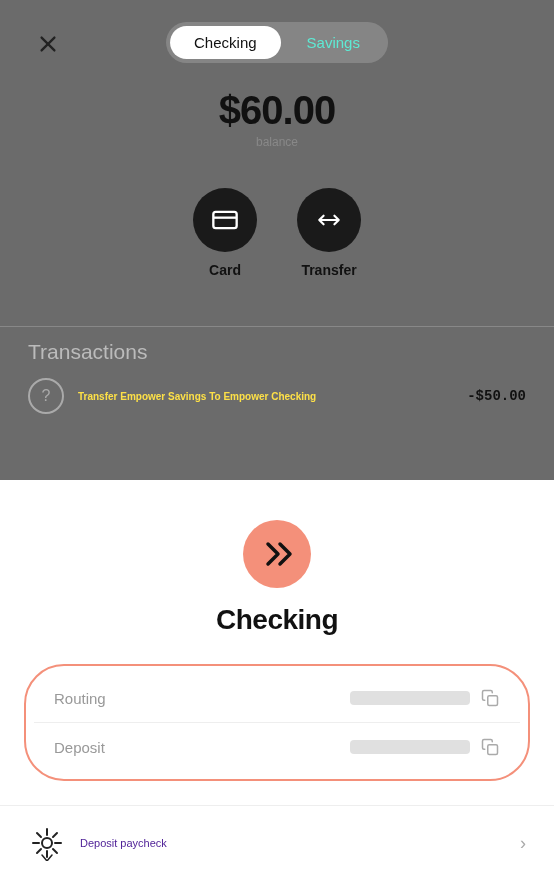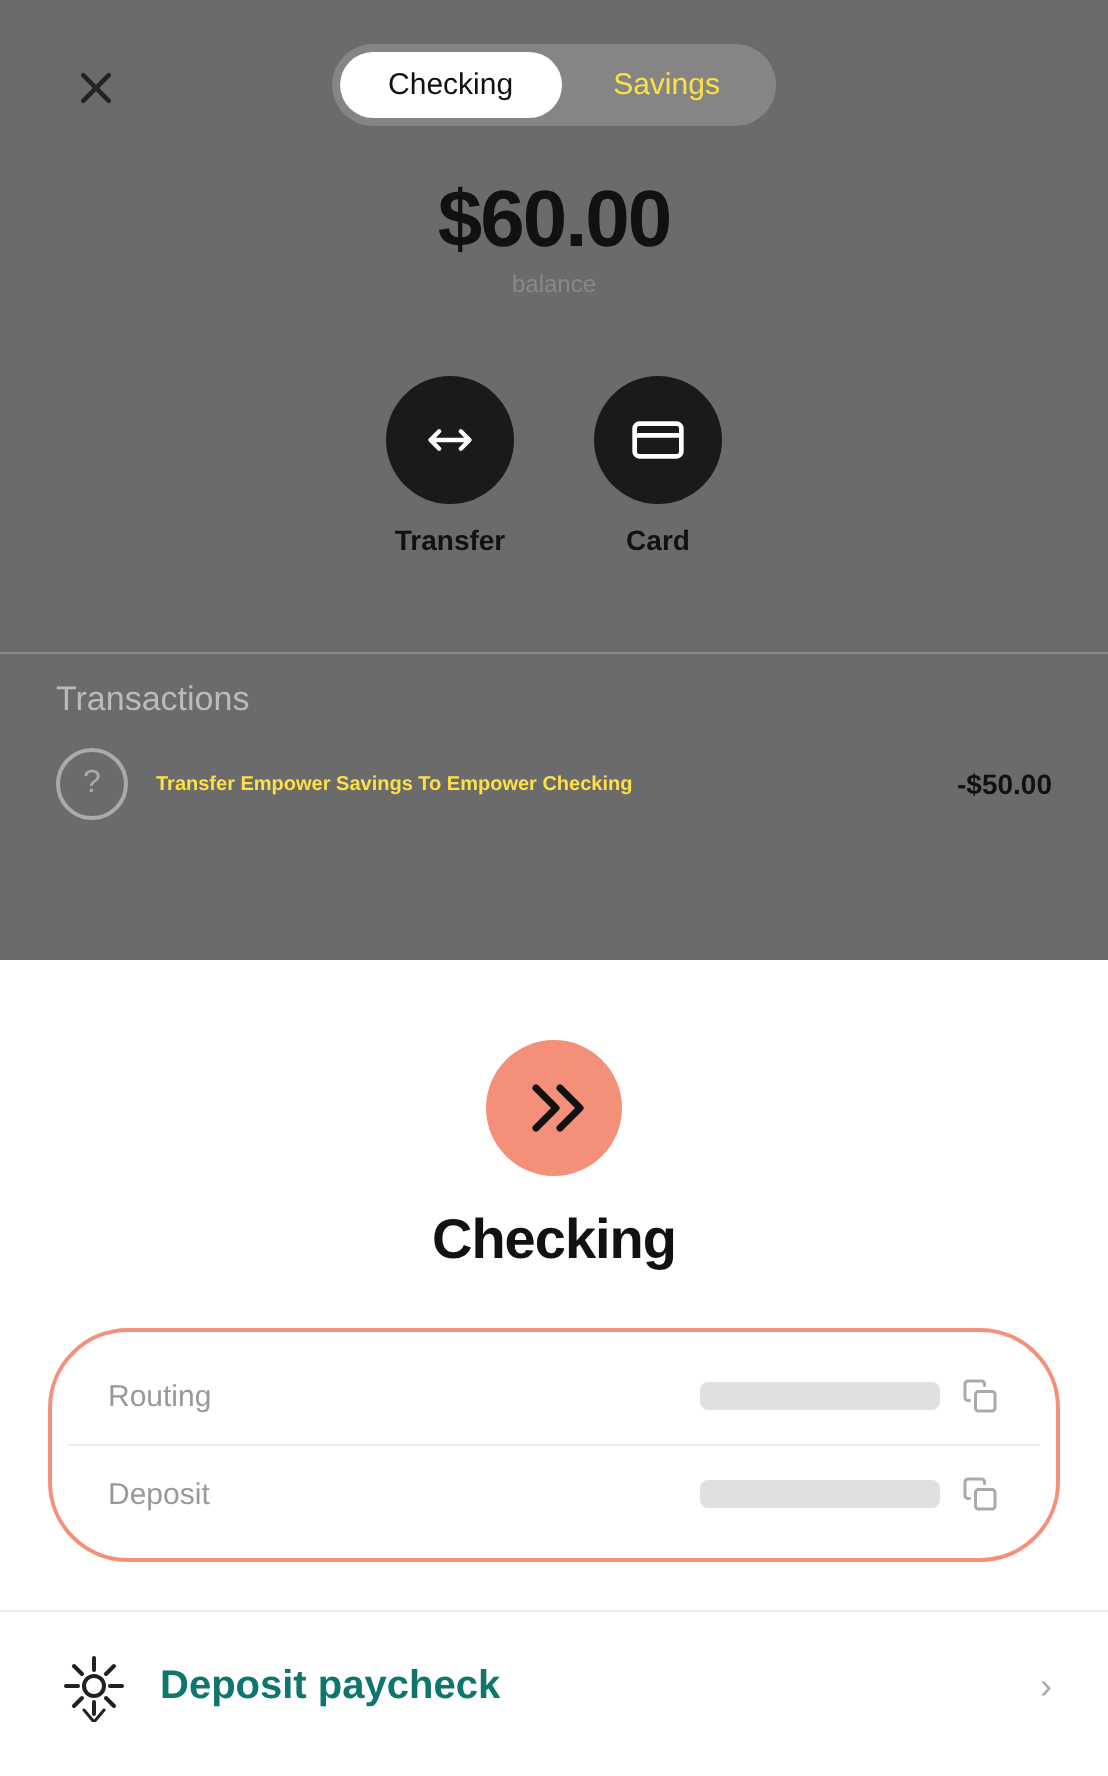--- a/index.html
+++ b/index.html
@@ -55,21 +55,21 @@
       border-radius: 24px;
       font-size: 15px;
       font-weight: 500;
       cursor: pointer;
     }
     .tab-item.active {
       background: #ffffff;
       color: #111;
     }
     .tab-item.inactive {
-      color: #fde047;
+      color: #5eead4;
     }
 
     
     .balance-area {
       position: absolute;
       top: 88px;
       left: 50%;
       transform: translateX(-50%);
       text-align: center;
     }
@@ -129,21 +129,21 @@
 
     
     .transactions-area {
       position: absolute;
       top: 340px;
       left: 0;
       right: 0;
       padding: 0 28px;
     }
     .transactions-title {
-      font-size: 17px;
+      font-size: 21px;
       color: #bbb;
       margin-bottom: 14px;
     }
     .transaction-row {
       display: flex;
       align-items: center;
       gap: 14px;
     }
     .transaction-icon {
       width: 36px;
@@ -162,20 +162,21 @@
     }
     .transaction-name {
       font-size: 10px;
       font-weight: 700;
       color: #fde047;
     }
     .transaction-amount {
       font-size: 14px;
       font-weight: 600;
       color: #111;
+      font-family: Liberation Mono, monospace;
     }
 
     
     .bottom-section {
       width: 554px;
       background: #ffffff;
       padding: 0;
       position: relative;
     }
 
@@ -261,23 +262,23 @@
     }
     .deposit-icon-wrap {
       width: 38px;
       height: 38px;
       display: flex;
       align-items: center;
       justify-content: center;
       margin-right: 14px;
     }
     .deposit-label {
-      font-size: 20px;
-      font-weight: 700;
-      color: #0f766e;
+      font-size: 11px;
+      font-weight: 400;
+      color: #4c1d95;
       flex: 1;
     }
     .chevron-right {
       font-size: 18px;
       color: #aaa;
     }
 
     
     .icon-svg {
       width: 26px;
@@ -310,38 +311,38 @@
     <div class="tab-item active">Checking</div>
     <div class="tab-item inactive">Savings</div>
   </div>
 
   <div class="balance-area">
     <div class="balance-amount">$60.00</div>
     <div class="balance-label">balance</div>
   </div>
 
   <div class="actions-row">
-
-    <div class="action-item">
-      <div class="action-circle">
-        <svg class="icon-svg" viewBox="0 0 24 24">
-          <path d="M7 16l-4-4 4-4M17 8l4 4-4 4M3 12h18" stroke="#fff" stroke-width="2" stroke-linecap="round" stroke-linejoin="round"></path>
-        </svg>
-      </div>
-      <span class="action-label">Transfer</span>
-    </div>
 
     <div class="action-item">
       <div class="action-circle">
         <svg class="icon-svg-card" viewBox="0 0 24 24">
           <rect x="2" y="5" width="20" height="14" rx="2" stroke="#fff" stroke-width="2"></rect>
           <line x1="2" y1="10" x2="22" y2="10" stroke="#fff" stroke-width="2"></line>
         </svg>
       </div>
       <span class="action-label">Card</span>
+    </div>
+
+    <div class="action-item">
+      <div class="action-circle">
+        <svg class="icon-svg" viewBox="0 0 24 24">
+          <path d="M7 16l-4-4 4-4M17 8l4 4-4 4M3 12h18" stroke="#fff" stroke-width="2" stroke-linecap="round" stroke-linejoin="round"></path>
+        </svg>
+      </div>
+      <span class="action-label">Transfer</span>
     </div>
 
   </div>
 
   <div class="section-divider"></div>
 
   <div class="transactions-area">
     <div class="transactions-title">Transactions</div>
     <div class="transaction-row">
       <div class="transaction-icon">?</div>

